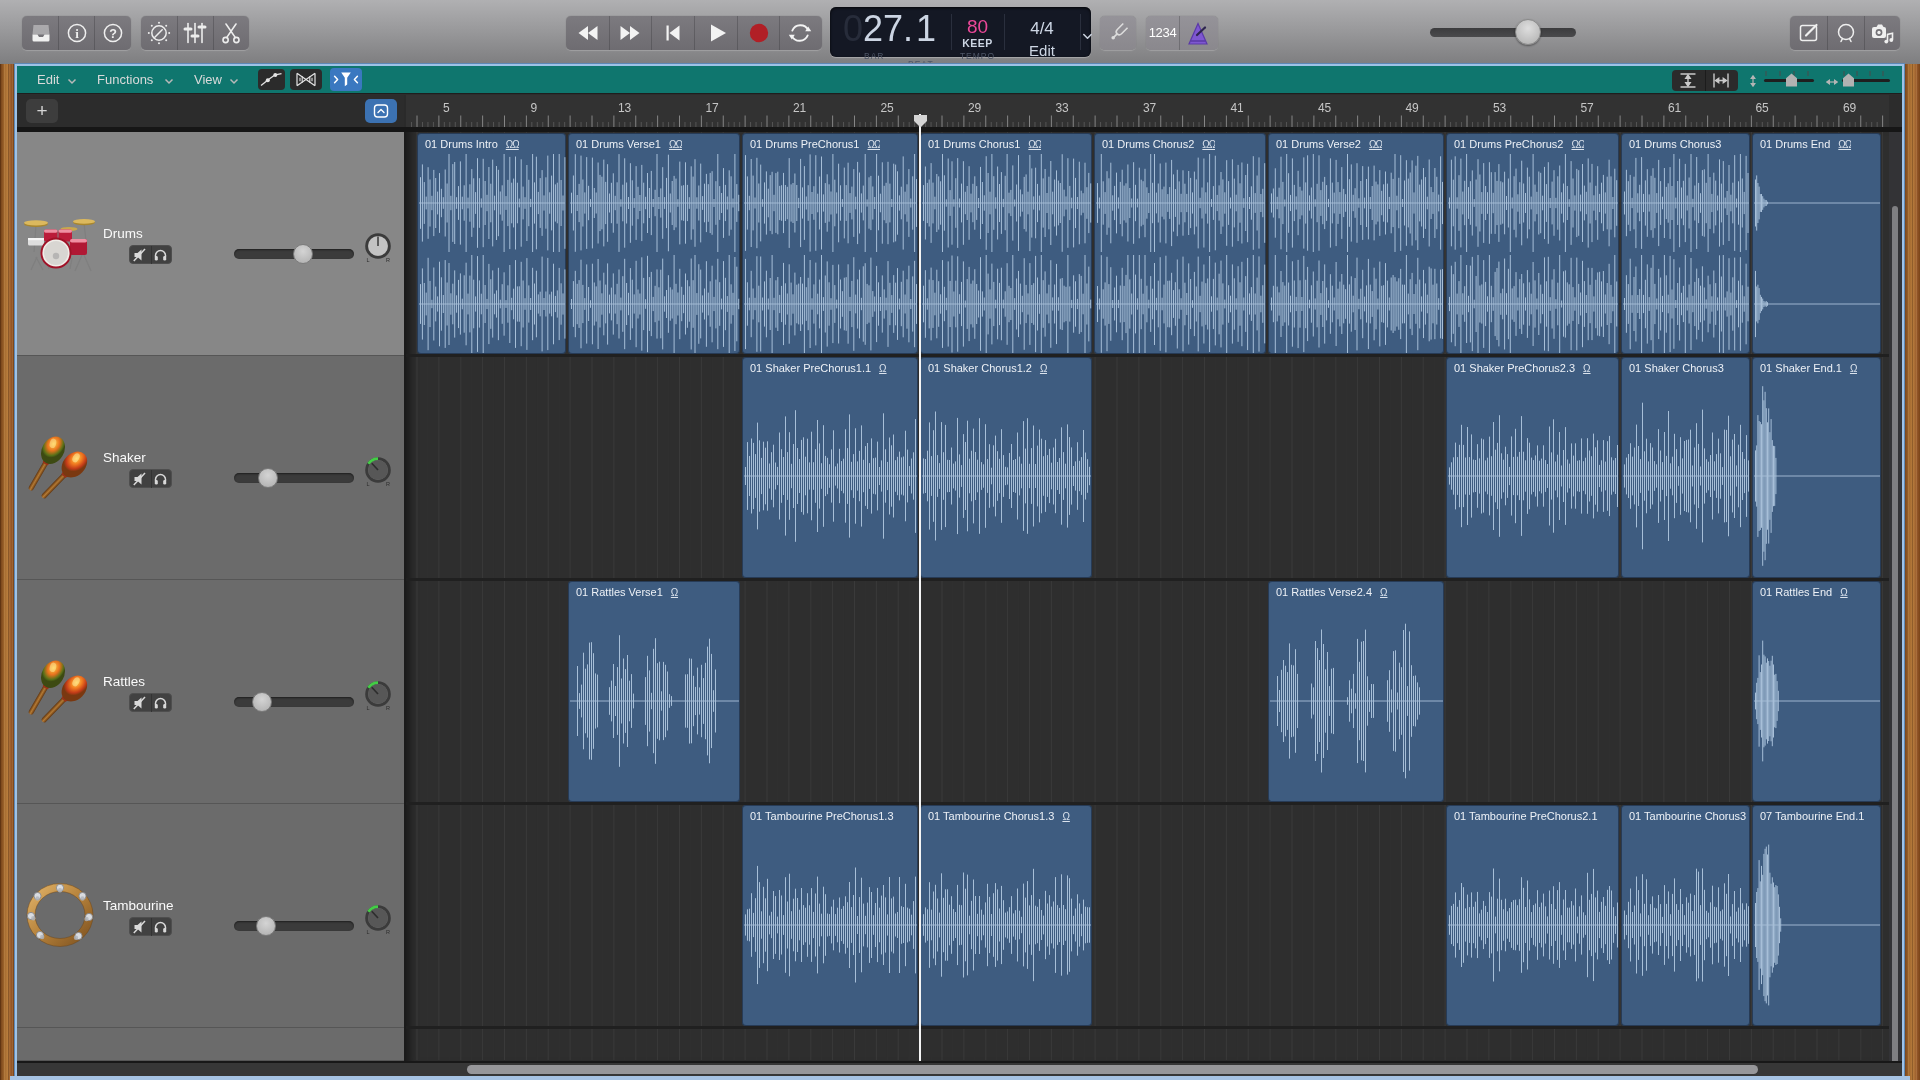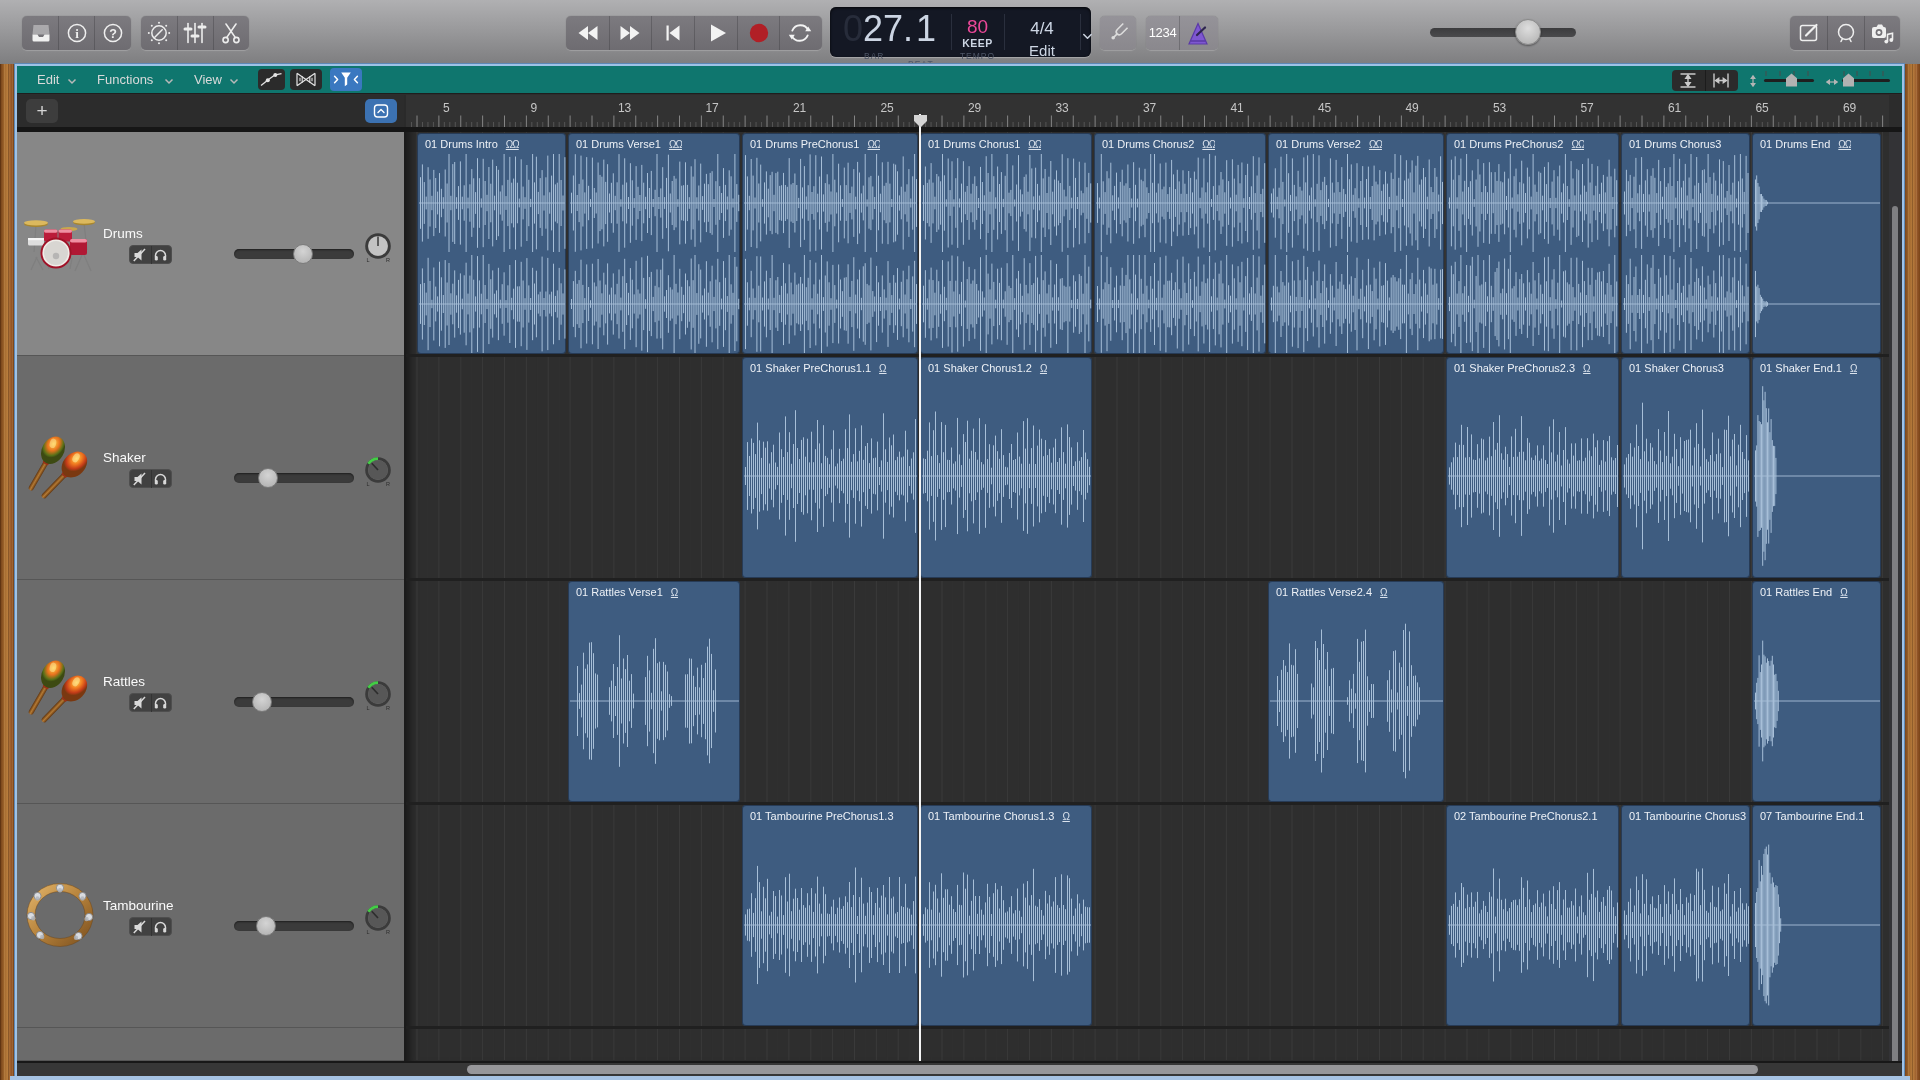--- a/index.html
+++ b/index.html
@@ -1036,21 +1036,21 @@
 <div class="rlabel" style="left:576px;top:586px;max-width:162px">01 Rattles Verse1<span class="omg1">Ω</span></div>
 <div class="region" style="left:1268px;top:581px;width:176px;height:221px"></div>
 <div class="rlabel" style="left:1276px;top:586px;max-width:166px">01 Rattles Verse2.4<span class="omg1">Ω</span></div>
 <div class="region" style="left:1752px;top:581px;width:129px;height:221px"></div>
 <div class="rlabel" style="left:1760px;top:586px;max-width:119px">01 Rattles End<span class="omg1">Ω</span></div>
 <div class="region" style="left:742px;top:805px;width:176px;height:221px"></div>
 <div class="rlabel" style="left:750px;top:810px;max-width:166px">01 Tambourine PreChorus1.3</div>
 <div class="region" style="left:920px;top:805px;width:172px;height:221px"></div>
 <div class="rlabel" style="left:928px;top:810px;max-width:162px">01 Tambourine Chorus1.3<span class="omg1">Ω</span></div>
 <div class="region" style="left:1446px;top:805px;width:173px;height:221px"></div>
-<div class="rlabel" style="left:1454px;top:810px;max-width:163px">02 Tambourine PreChorus2.1</div>
+<div class="rlabel" style="left:1454px;top:810px;max-width:163px">01 Tambourine PreChorus2.1</div>
 <div class="region" style="left:1621px;top:805px;width:129px;height:221px"></div>
 <div class="rlabel" style="left:1629px;top:810px;max-width:119px">01 Tambourine Chorus3</div>
 <div class="region" style="left:1752px;top:805px;width:129px;height:221px"></div>
 <div class="rlabel" style="left:1760px;top:810px;max-width:119px">07 Tambourine End.1</div>
     <svg id="wavesvg" width="1920" height="1080" viewBox="0 0 1920 1080">
     <path d="M419 203H565" class="wl"></path>
 <path d="M420.5 177.2V228.8M422.4 164.4V241.6M424.3 182.1V223.9M426.2 196.6V209.4M428.1 167.2V238.8M430.0 179.5V226.5M431.9 195.8V210.2M433.8 169.9V236.1M435.7 178.0V228.0M437.6 191.6V214.4M439.5 173.1V232.9M441.4 188.8V217.2M443.3 197.2V208.8M445.2 169.5V236.5M447.1 183.5V222.5M449.0 154.0V252.0M450.9 195.8V210.2M452.8 164.1V241.9M454.7 162.0V244.0M456.6 197.2V208.8M458.5 186.1V219.9M460.4 161.4V244.6M462.3 196.7V209.3M464.2 185.3V220.7M466.1 154.0V252.0M468.0 197.6V208.4M469.9 184.3V221.7M471.8 169.1V236.9M473.7 178.3V227.7M475.6 192.1V213.9M477.5 158.2V247.8M479.4 178.2V227.8M481.3 198.4V207.6M483.2 158.8V247.2M485.1 181.0V225.0M487.0 194.8V211.2M488.9 167.0V239.0M490.8 183.7V222.3M492.7 159.6V246.4M494.6 195.7V210.3M496.5 166.0V240.0M498.4 169.8V236.2M500.3 191.5V214.5M502.2 185.3V220.7M504.1 154.0V252.0M506.0 196.1V209.9M507.9 179.9V226.1M509.8 156.9V249.1M511.7 182.7V223.3M513.6 178.6V227.4M515.5 156.5V249.5M517.4 182.7V223.3M519.3 198.6V207.4M521.2 159.3V246.7M523.1 186.6V219.4M525.0 197.2V208.8M526.9 165.0V241.0M528.8 179.8V226.2M530.7 198.9V207.1M532.6 154.0V252.0M534.5 182.4V223.6M536.4 156.7V249.3M538.3 191.9V214.1M540.2 178.1V227.9M542.1 170.1V235.9M544.0 195.4V210.6M545.9 177.3V228.7M547.8 155.6V250.4M549.7 192.3V213.7M551.6 175.6V230.4M553.5 154.0V252.0M555.4 184.4V221.6M557.3 182.7V223.3M559.2 154.0V252.0M561.1 180.0V226.0M563.0 195.5V210.5M564.9 157.2V248.8" class="wf"></path>
 <path d="M419 304H565" class="wl"></path>
 <path d="M420.5 284.1V323.9M422.4 268.4V339.6M424.3 283.0V325.0M426.2 292.6V315.4M428.1 257.8V350.2M430.0 280.9V327.1M431.9 299.8V308.2M433.8 267.5V340.5M435.7 286.6V321.4M437.6 296.4V311.6M439.5 261.7V346.3M441.4 277.3V330.7M443.3 295.0V313.0M445.2 260.1V347.9M447.1 282.5V325.5M449.0 263.0V345.0M450.9 293.3V314.7M452.8 283.7V324.3M454.7 270.4V337.6M456.6 295.3V312.7M458.5 279.9V328.1M460.4 273.4V334.6M462.3 298.7V309.3M464.2 275.3V332.7M466.1 262.7V345.3M468.0 293.6V314.4M469.9 275.6V332.4M471.8 255.0V353.0M473.7 279.7V328.3M475.6 296.4V311.6M477.5 256.1V351.9M479.4 280.4V327.6M481.3 293.7V314.3M483.2 255.0V353.0M485.1 285.0V323.0M487.0 298.9V309.1M488.9 263.9V344.1M490.8 279.2V328.8M492.7 270.4V337.6M494.6 293.7V314.3M496.5 290.4V317.6M498.4 267.8V340.2M500.3 299.7V308.3M502.2 284.2V323.8M504.1 272.3V335.7M506.0 300.1V307.9M507.9 285.3V322.7M509.8 265.0V343.0M511.7 297.8V310.2M513.6 288.7V319.3M515.5 260.1V347.9M517.4 286.4V321.6M519.3 286.3V321.7M521.2 261.8V346.2M523.1 280.5V327.5M525.0 298.2V309.8M526.9 258.1V349.9M528.8 285.4V322.6M530.7 298.0V310.0M532.6 267.8V340.2M534.5 283.5V324.5M536.4 270.7V337.3M538.3 294.4V313.6M540.2 291.7V316.3M542.1 256.6V351.4M544.0 298.0V310.0M545.9 291.5V316.5M547.8 257.9V350.1M549.7 294.4V313.6M551.6 291.7V316.3M553.5 263.7V344.3M555.4 295.9V312.1M557.3 290.4V317.6M559.2 267.9V340.1M561.1 283.3V324.7M563.0 293.4V314.6M564.9 269.4V338.6" class="wf"></path>
 <path d="M570 203H739" class="wl"></path>

